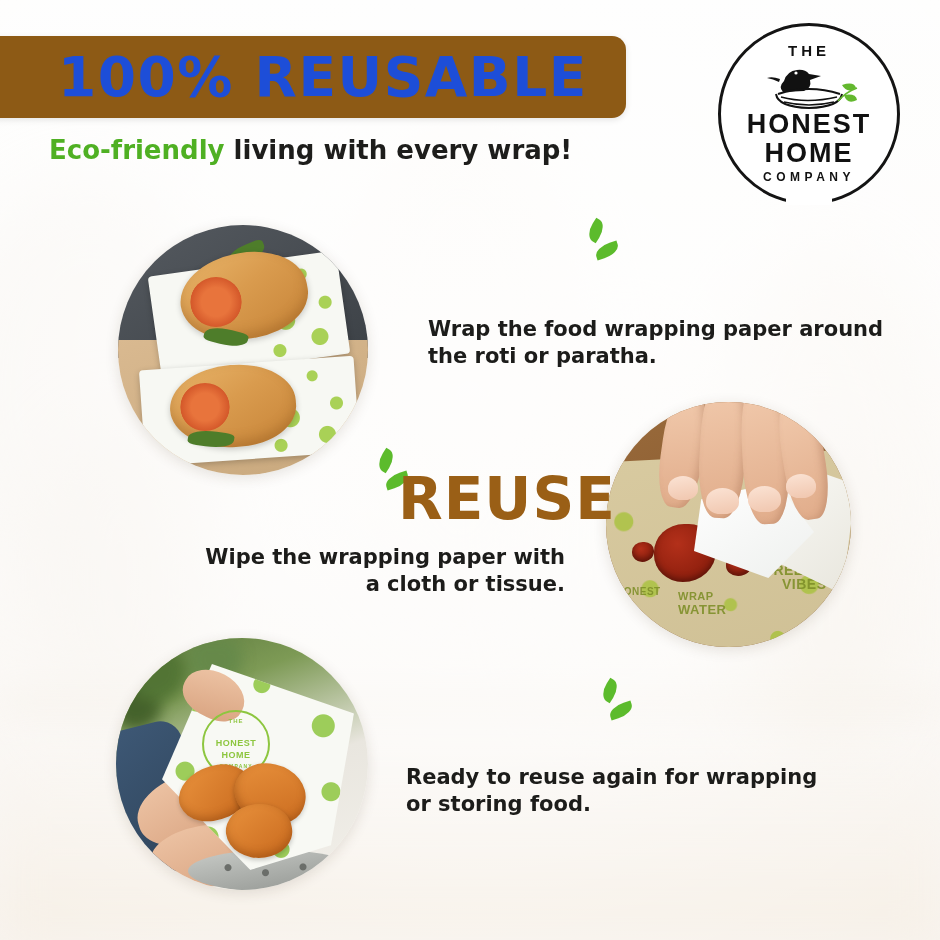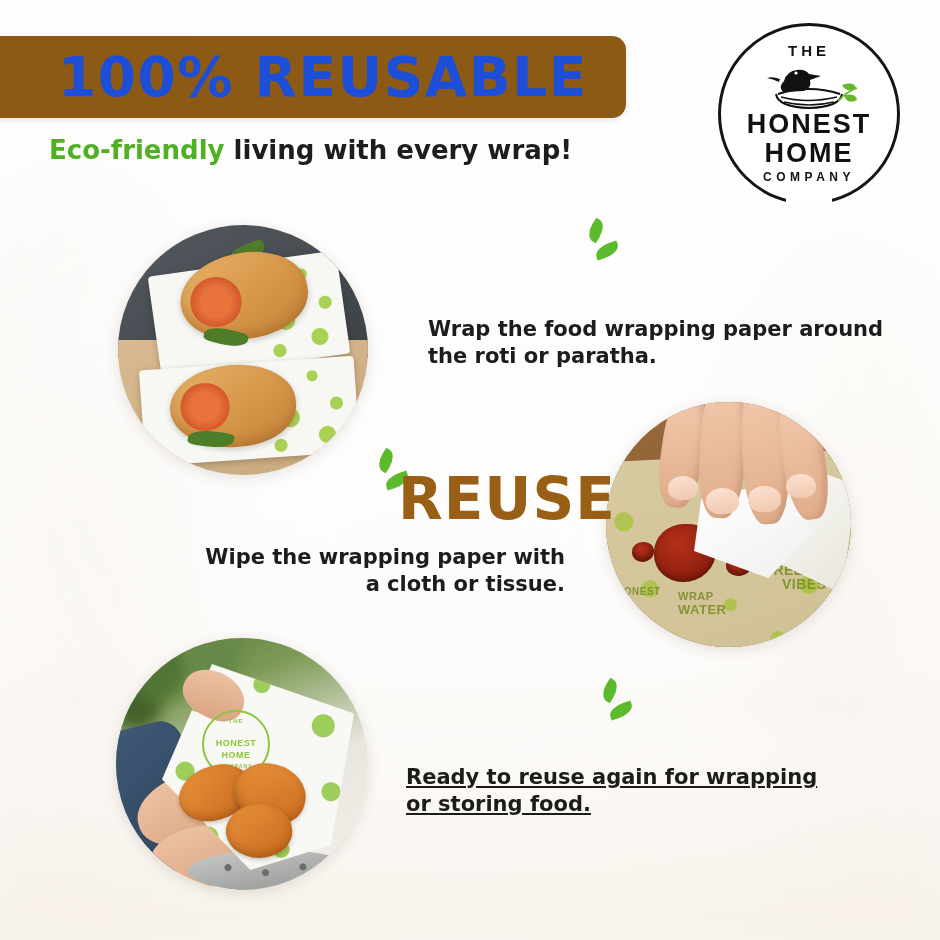--- a/index.html
+++ b/index.html
@@ -105,21 +105,21 @@
   .step-body{
     position:absolute;
     font-size:21px;font-weight:bold;color:#1c1c1a;line-height:1.28;
     font-family:"DejaVu Sans",sans-serif;
   }
   .h-wrap{left:404px;top:232px;}
   .p-wrap{left:428px;top:316px;width:470px;}
   .h-wipe{left:398px;top:465px;}
   .p-wipe{left:205px;top:544px;width:360px;text-align:right;}
   .h-reuse{left:404px;top:693px;}
-  .p-reuse{left:406px;top:764px;width:430px;text-decoration:underline;}
+  .p-reuse{left:406px;top:764px;width:430px;}
 
   
   .leaves{position:absolute;width:46px;height:46px;}
   .leaf{position:absolute;background:#5cbb2c;border-radius:70% 0 70% 0;}
   .leaf-a{width:22px;height:13px;left:7px;top:2px;transform:rotate(-58deg);}
   .leaf-b{width:24px;height:13px;left:17px;top:22px;transform:rotate(-18deg);}
   .lv-wrap{left:578px;top:222px;}
   .lv-wipe{left:368px;top:452px;}
   .lv-reuse{left:592px;top:682px;}
 

